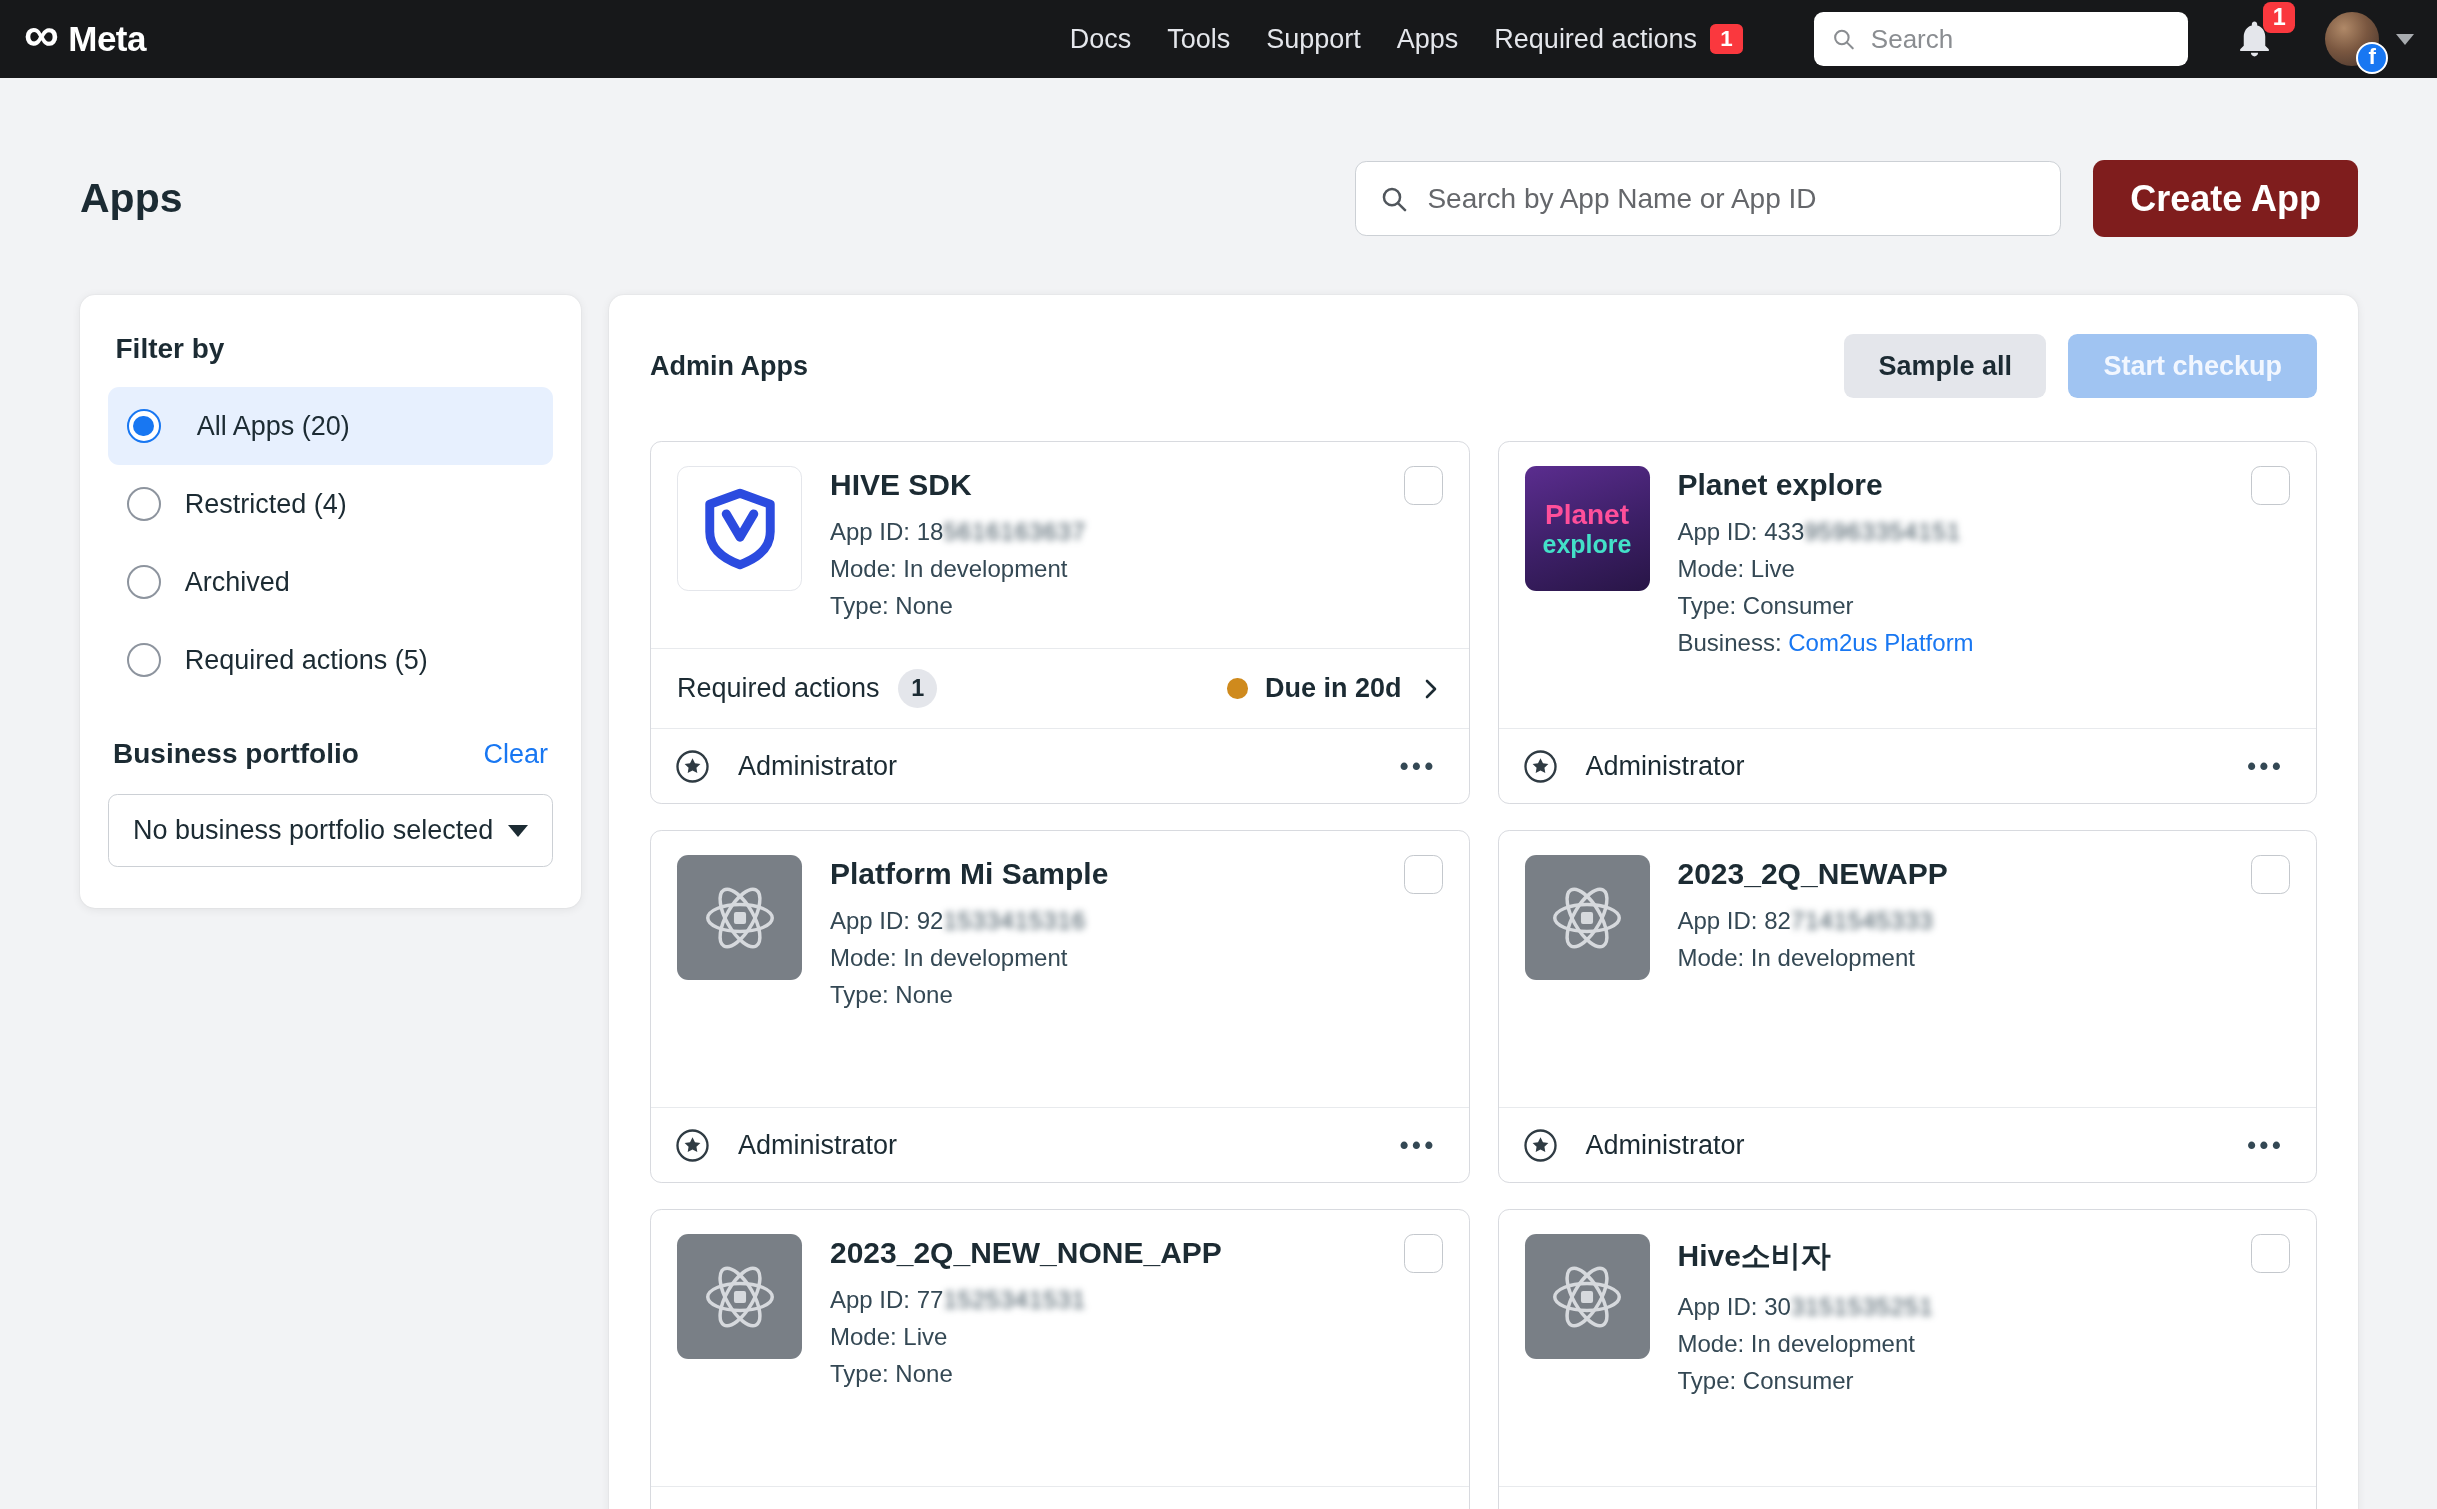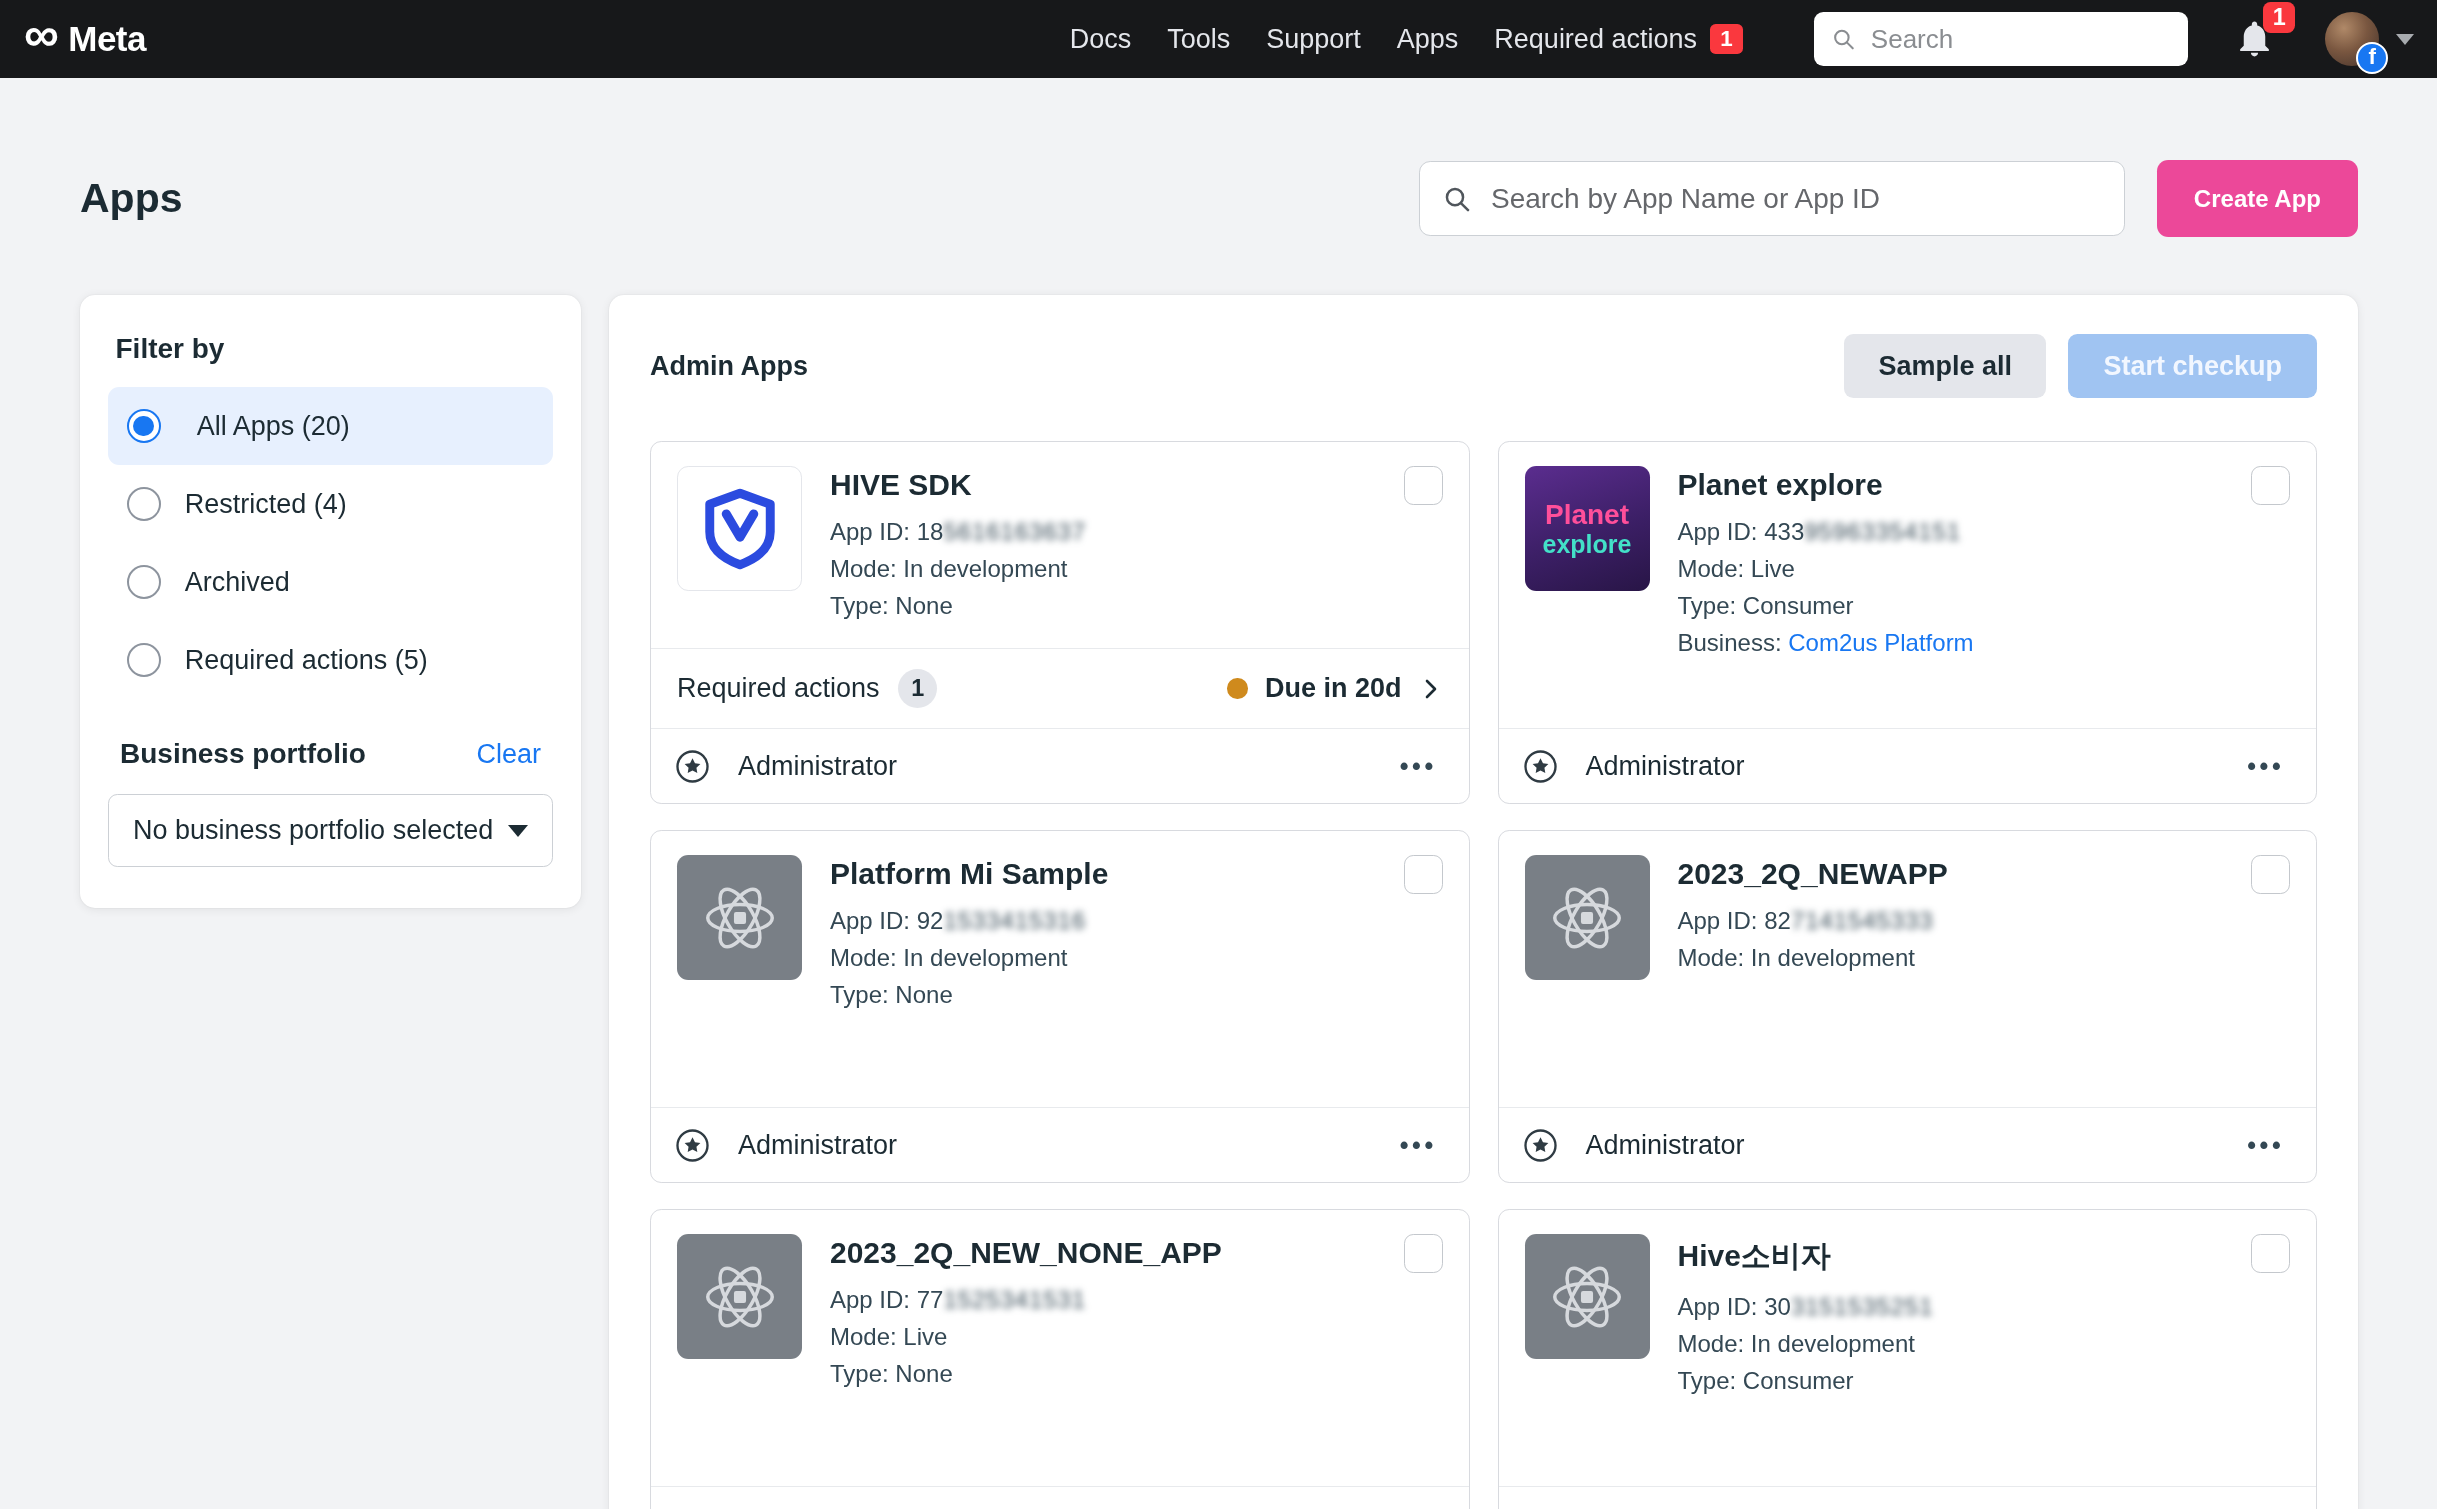--- a/index.html
+++ b/index.html
@@ -63,22 +63,22 @@
   .page-search {
     width:706px; height:75px; background:#fff; border:1.9px solid #ccd0d5;
     border-radius:11.2px; display:flex; align-items:center; padding:0 22.4px; gap:17px;
   }
   .page-search input {
     border:none; outline:none; width:100%; font-size:28px; color:#1c2b33;
     background:transparent; font-family:inherit;
   }
   .page-search input::placeholder { color:#65676b; }
   .create-btn {
-    height:77px; padding:0 37px; background:#ec4899; color:#fff;
-    font-size:24px; font-weight:600; border:none; border-radius:11.2px;
+    height:77px; padding:0 37px; background:#7f1d1d; color:#fff;
+    font-size:36px; font-weight:600; border:none; border-radius:11.2px;
     cursor:pointer; font-family:inherit;
   }
 
   
   .content { display:flex; align-items:flex-start; gap:28px; margin-top:58px; }
 
   
   .filter-card {
     width:501px; flex-shrink:0; background:#fff; border-radius:15px;
     box-shadow:0 1.9px 9.3px rgba(0,0,0,.07), 0 0 1.9px rgba(0,0,0,.08);
@@ -91,21 +91,21 @@
   }
   .filter-option.selected { background:#e7f0fe;gap:36px; }
   .radio {
     width:34px; height:34px; border-radius:50%; border:2.8px solid #8d949e;
     background:#fff; flex-shrink:0; position:relative;
   }
   .radio.checked { border-color:#1877f2; }
   .radio.checked::after {
     content:""; position:absolute; inset:4.7px; border-radius:50%; background:#1877f2;
   }
-  .portfolio-row { display:flex; justify-content:space-between; align-items:center; margin:39px 12px 0; }
+  .portfolio-row { display:flex; justify-content:space-between; align-items:center; margin:39px 5px 0; }
   .portfolio-title { font-size:28px; font-weight:700; }
   .clear-link { font-size:27px; color:#1877f2; cursor:pointer; text-decoration:none; }
   .portfolio-select {
     margin-top:24px; height:73px; border:1.9px solid #ccd0d5; border-radius:9.3px;
     display:flex; align-items:center; justify-content:space-between;
     padding:0 24px; font-size:27px; cursor:pointer; background:#fff;
   }
   .caret-down {
     width:0; height:0;
     border-left:10.3px solid transparent; border-right:10.3px solid transparent;

